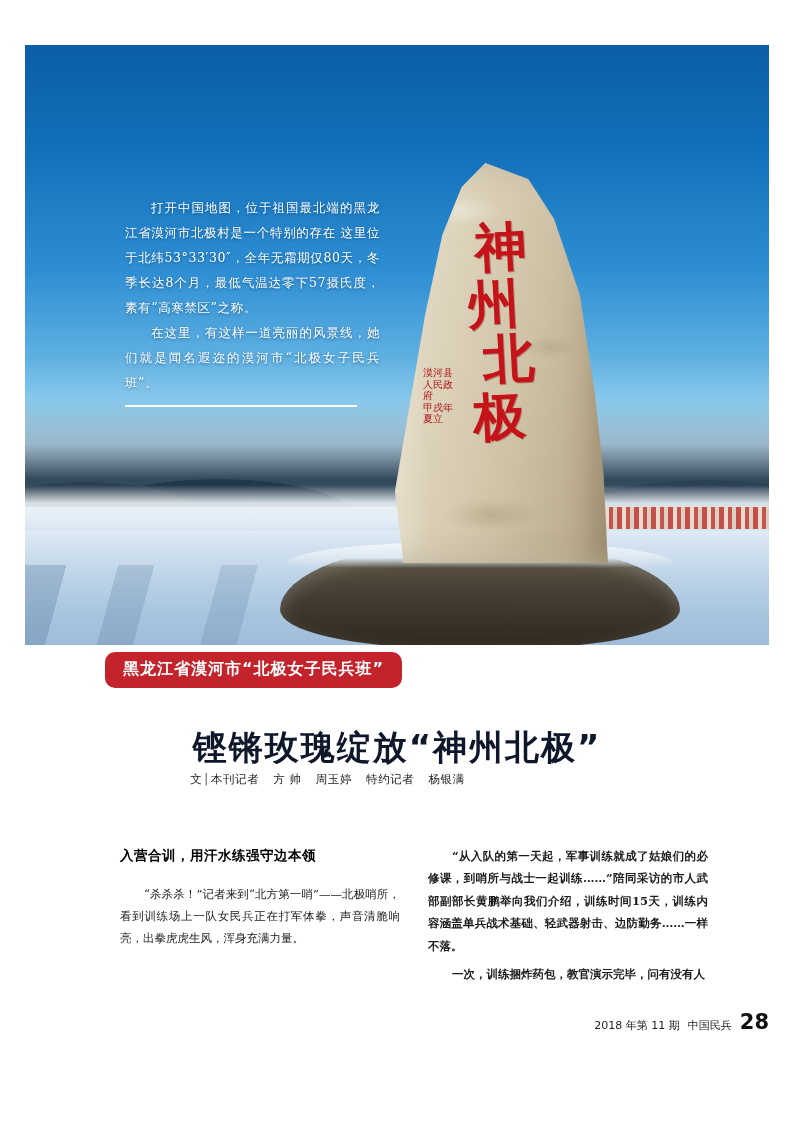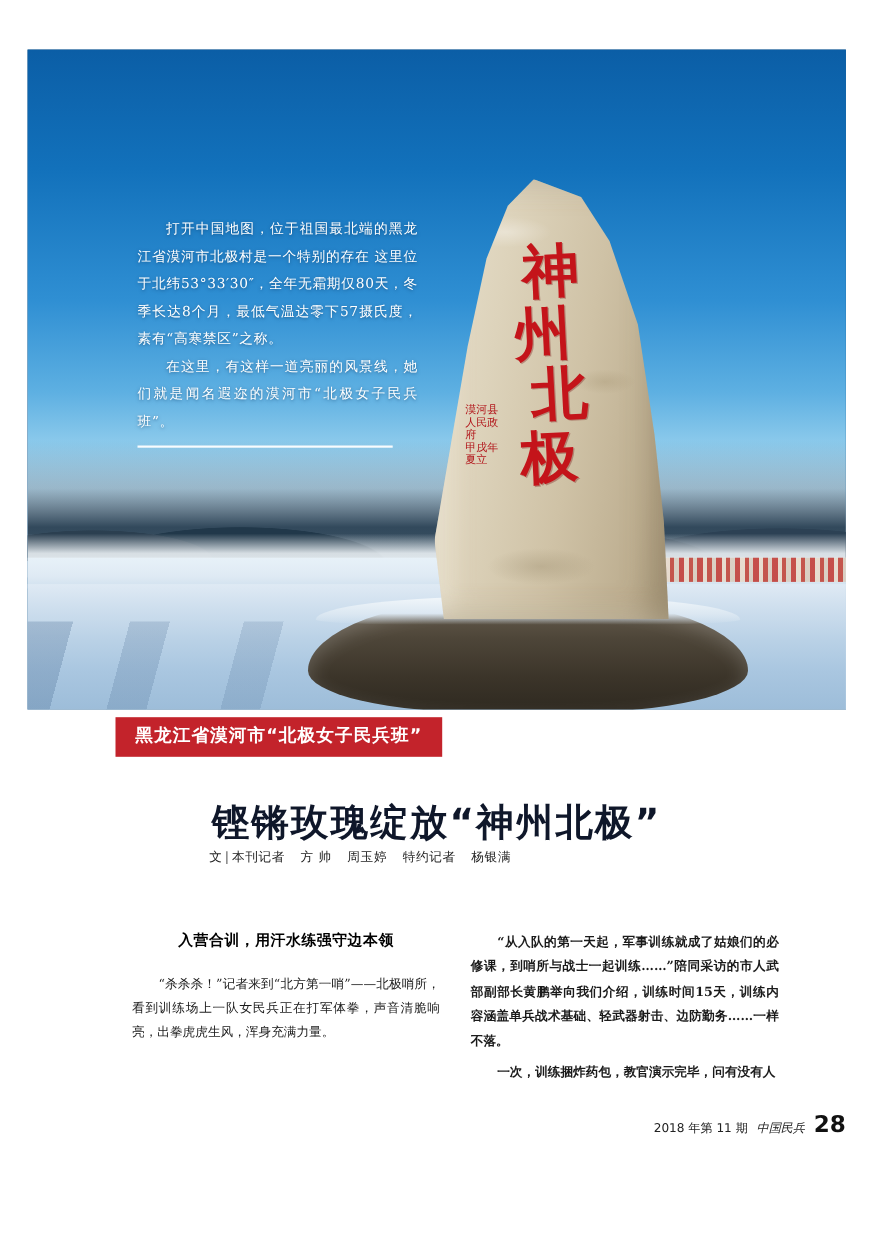--- a/index.html
+++ b/index.html
@@ -208,20 +208,21 @@
     position: absolute;
     left: 105px;
     top: 652px;
     background: #c3232b;
     color: #ffffff;
     font-family: "DejaVu Sans", "Liberation Sans", sans-serif;
     font-weight: bold;
     font-size: 16px;
     letter-spacing: 1px;
     padding: 7px 18px 8px 18px;
+    border-radius: 10px;
   }
 
   
   .headline {
     position: absolute;
     left: 0;
     top: 705px;
     width: 794px;
     text-align: center;
     font-family: "DejaVu Sans", "Liberation Sans", sans-serif;
@@ -259,37 +260,37 @@
   .col.left  { left: 120px; }
   .col.right { left: 428px; font-weight: bold; }
   .subhead {
     font-family: "DejaVu Sans", "Liberation Sans", sans-serif;
     font-weight: bold;
     font-size: 13.5px;
     letter-spacing: .5px;
     color: #000;
     margin: 0 0 16px 0;
     line-height: 1.6;
-    text-align: center;
+    text-align: left;
   }
   .col p { margin: 0; text-indent: 24px; }
   .col p + p { margin-top: 6px; }
 
   
   .footer {
     position: absolute;
     right: 25px;
     top: 1010px;
     display: flex;
     align-items: baseline;
     gap: 8px;
     font-family: "DejaVu Sans", "Liberation Sans", sans-serif;
   }
   .footer .issue { font-size: 11px; color: #222; }
-  .footer .mag   { font-size: 11px; color: #222; font-style: italic; }
+  .footer .mag   { font-size: 11px; color: #222; }
   .footer .page  { font-size: 21px; font-weight: bold; color: #111; }
 </style>
 </head>
 <body>
 
 <div class="hero">
   <div class="sky"></div>
   <div class="hills"></div>
   <div class="hill-snow"></div>
   <div class="shore"></div>

